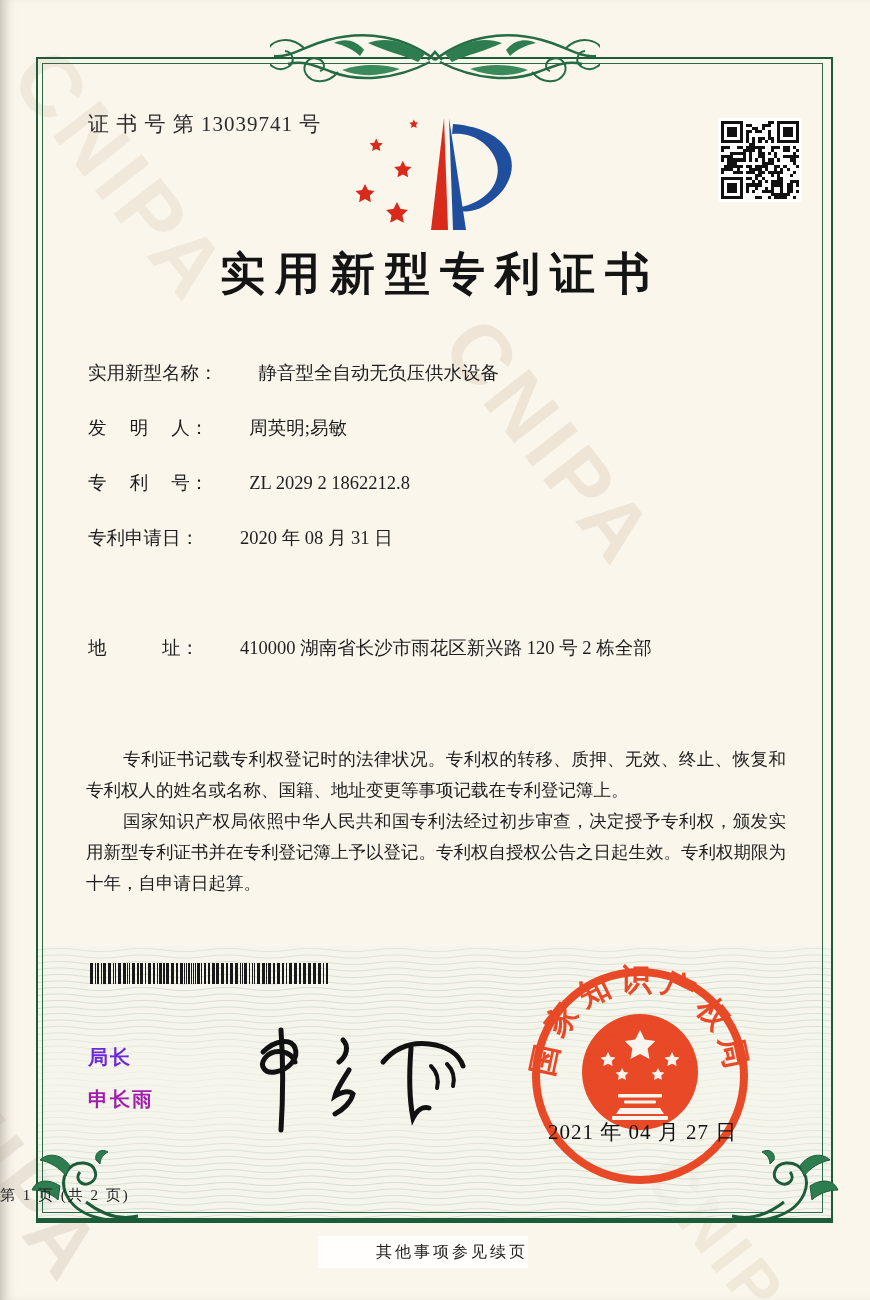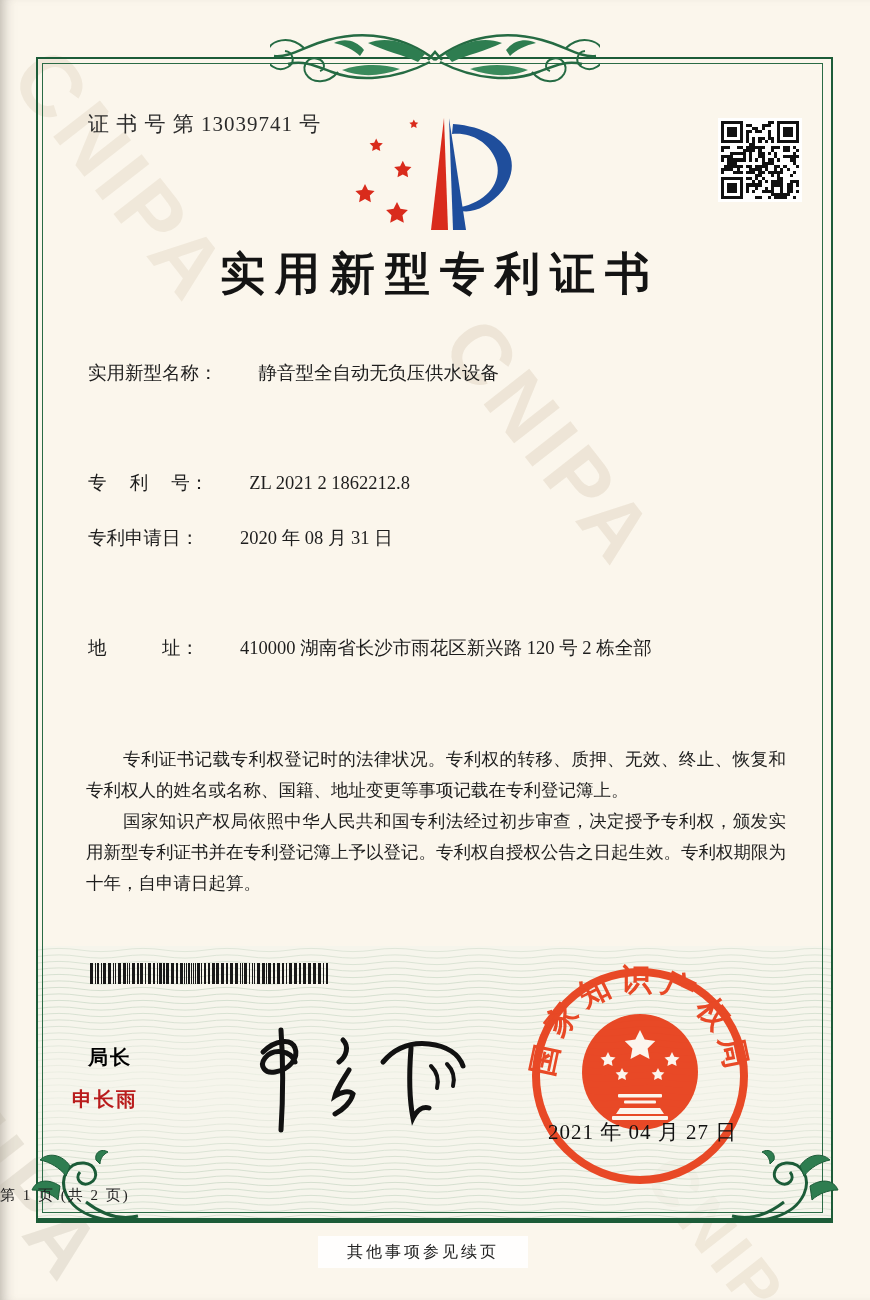--- a/index.html
+++ b/index.html
@@ -25,30 +25,30 @@
   .row .lbl{display:inline-block;}
   .row .val{margin-left:8px;padding-left:33px;}
   
   .paras{left:86px;top:744px;width:700px;}
   .paras p{margin:0;font-size:17.5px;line-height:31px;text-align:justify;text-indent:37px;color:#1d1d1d;}
   
   .barcode{left:90px;top:963px;width:248px;height:21px;display:flex;align-items:stretch;}
   .barcode div{background:#181818;height:100%;}
   
   .role{left:88px;top:1044px;font-family:"Liberation Sans",sans-serif;font-weight:bold;
-        font-size:20px;color:#000000;letter-spacing:2px;}
-  .dname{left:72px;top:1086px;font-family:"Liberation Sans",sans-serif;font-weight:bold;
-         font-size:20px;color:#b91c1c;letter-spacing:2px;}
+        font-size:20px;color:#6d28d9;letter-spacing:2px;}
+  .dname{left:88px;top:1086px;font-family:"Liberation Sans",sans-serif;font-weight:bold;
+         font-size:20px;color:#a21caf;letter-spacing:2px;}
   .sig{left:225px;top:1018px;}
   .seal{left:520px;top:956px;opacity:.95;}
   .seal-date{left:548px;top:1118px;width:184px;text-align:center;font-size:21px;color:#111;
              letter-spacing:1px;white-space:nowrap;}
   .pageno{left:0;top:1186px;width:826px;font-size:15px;color:#222;letter-spacing:2px;}
   .cont-band{left:318px;top:1236px;width:210px;height:32px;background:rgba(255,255,255,.9);}
-  .cont-text{left:318px;top:1242px;width:210px;text-align:center;font-size:16px;color:#222;letter-spacing:3px;}
+  .cont-text{left:318px;top:1242px;width:210px;text-align:right;font-size:16px;color:#222;letter-spacing:3px;}
 </style>
 </head>
 <body>
 
 <div id="page">
 
   <div class="wm" style="left:70px;top:30px;font-size:86px;color:rgba(202,180,152,.20);">CNIPA</div>
   <div class="wm" style="left:500px;top:300px;font-size:84px;color:rgba(202,182,155,.26);">CNIPA</div>
   <div class="wm" style="left:-55px;top:1010px;font-size:86px;color:rgba(185,180,160,.28);">CNIPA</div>
   <div class="wm" style="left:690px;top:1140px;font-size:66px;color:rgba(200,180,152,.22);">CNIPA</div>
@@ -466,22 +466,25 @@
     <polygon points="86,118 99,6 103,118" fill="#d92b1c"></polygon>
     <polygon points="108,118 104,6 121,118" fill="#1f4e9c"></polygon>
     <path fill="#1f4e9c" d="M108 12 C160 16 180 48 158 78 C142 98 120 104 110 96 C142 92 160 68 150 46 C143 30 126 20 107 22 Z"></path>
   </svg>
 
   <div class="abs title">实用新型专利证书</div>
 
   <div class="row" style="top:360px;">
     <span class="lbl">实用新型名称：</span><span class="val">静音型全自动无负压供水设备</span>
   </div>
+  <div class="row" style="top:415px;">
+    <span class="lbl">发　 明 　人：</span><span class="val">周英明;易敏</span>
+  </div>
   <div class="row" style="top:470px;">
-    <span class="lbl">专　 利 　号：</span><span class="val">ZL 2021 2 1862212.8</span>
+    <span class="lbl">专　 利 　号：</span><span class="val">ZL 2029 2 1862212.8</span>
   </div>
   <div class="row" style="top:525px;">
     <span class="lbl">专利申请日：</span><span class="val">2020 年 08 月 31 日</span>
   </div>
   <div class="row" style="top:635px;">
     <span class="lbl">地　　　址：</span><span class="val">410000 湖南省长沙市雨花区新兴路 120 号 2 栋全部</span>
   </div>
 
   <div class="abs paras">
     <p>专利证书记载专利权登记时的法律状况。专利权的转移、质押、无效、终止、恢复和专利权人的姓名或名称、国籍、地址变更等事项记载在专利登记簿上。</p>

